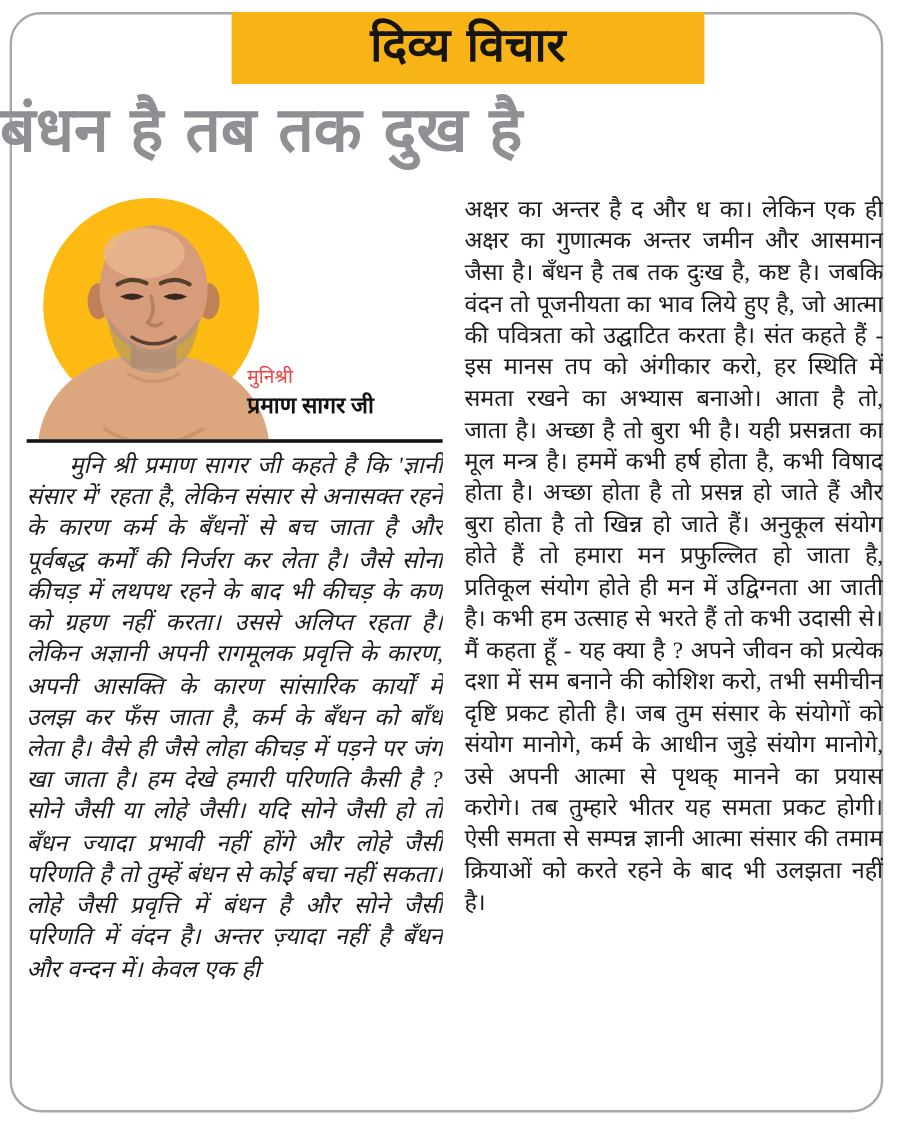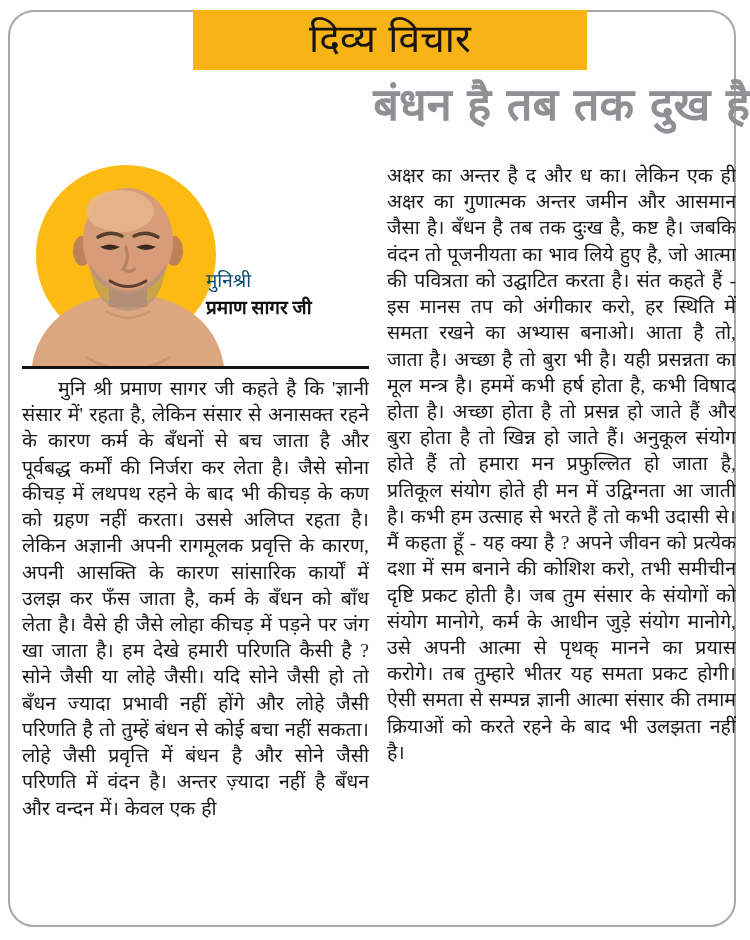--- a/index.html
+++ b/index.html
@@ -18,51 +18,51 @@
     background:transparent;
   }
   .kicker-band {
     position:absolute; left:193px; top:10px; width:394px; height:60px;
     background:#f8b317;
     display:flex; align-items:center; justify-content:center;
     z-index:3;
   }
   .kicker-band .kicker {
     font-family:"DejaVu Sans","Liberation Sans",sans-serif;
-    font-weight:400; font-size:39px; line-height:1;
+    font-weight:700; font-size:39px; line-height:1;
     color:#161514; letter-spacing:0px; padding-bottom:4px;
   }
   .headline {
     position:absolute; left:0; top:76px; width:750px;
-    text-align:right;
+    text-align:left;
     font-family:"DejaVu Sans","Liberation Sans",sans-serif;
-    font-weight:800; font-size:45px; line-height:1.3;
+    font-weight:800; font-size:52px; line-height:1.3;
     color:#8e9094;
     z-index:2;
   }
   .col {
     position:absolute; top:163px; height:764px; overflow:hidden;
     z-index:2;
   }
   .col-left  { left:22px;  width:347px; }
   .col-right { left:387px; width:349px; }
   .body-text {
     font-size:19.5px; line-height:1.345; text-align:justify;
     color:#1b1b1b; word-spacing:1px;
   }
-  .body-text.indent { text-indent:36px; }
+  .body-text.indent { text-indent:36px;font-style:italic; }
   .author-block { position:relative; width:347px; height:203px; }
   .photo-wrap { position:absolute; left:0; top:0; width:212px; height:203px; overflow:hidden; }
   .photo-circle {
     position:absolute; left:14px; top:2px; width:180px; height:180px;
     border-radius:50%; background:#fcba12;
   }
   .monk-svg { position:absolute; left:4px; top:16px; }
   .author-names { position:absolute; left:184px; top:104px; white-space:nowrap; z-index:2; }
-  .author-prefix { font-size:19px; line-height:1.45; color:#0c4a6e; }
+  .author-prefix { font-size:16px; line-height:1.45; color:#ef4444;margin-top:36px; }
   .author-name   { font-size:19px; line-height:1.35; font-weight:700; color:#111; }
   .author-suffix { font-size:20px; line-height:1.45; color:#1b1b1b; }
   .author-divider {
     border:none; border-top:3px solid #141414;
     margin:0 0 7px 0; width:100%;
   }
 </style>
 </head>
 <body>
 

